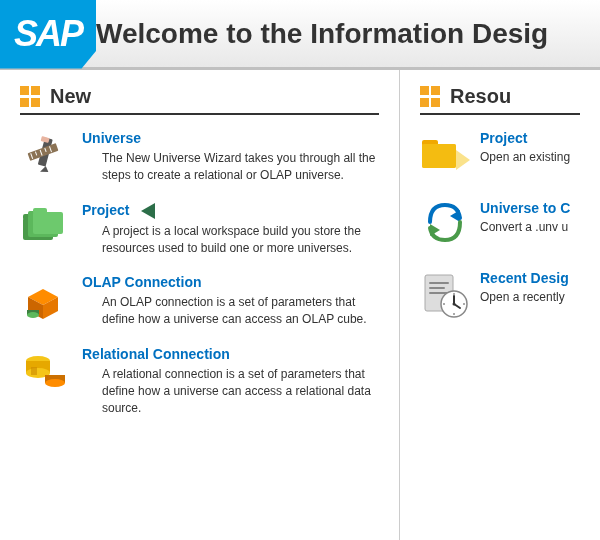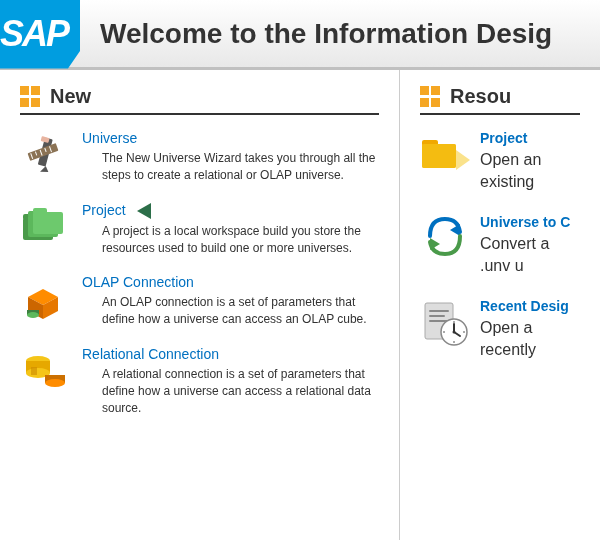--- a/index.html
+++ b/index.html
@@ -7,41 +7,41 @@
 
     
     .header {
       display: flex;
       align-items: center;
       height: 70px;
       background: linear-gradient(to bottom, #ffffff 0%, #e8e8e8 100%);
       border-bottom: 3px solid #c0c0c0;
     }
     .sap-logo {
-      width: 80px;
+      width: 96px;
       height: 70px;
       background: #009de0;
       display: flex;
       align-items: center;
+      justify-content: center;
       flex-shrink: 0;
       position: relative;
       clip-path: polygon(0 0, 100% 0, 100% 75%, 85% 100%, 0 100%);
     }
     .sap-logo-text {
       color: white;
       font-size: 36px;
       font-weight: bold;
       font-style: italic;
       letter-spacing: -2px;
     }
     .header-title {
       font-size: 28px;
       font-weight: bold;
       color: #333;
-      margin-left: 20px;
       white-space: nowrap;
     }
 
     
     .main-content {
       display: flex;
       height: calc(540px - 70px);
     }
 
     
@@ -102,21 +102,21 @@
       margin-right: 12px;
       display: flex;
       align-items: center;
       justify-content: center;
     }
     .item-content {
       flex: 1;
     }
     .item-title {
       color: #0070c0;
-      font-weight: normal;
+      font-weight: bold;
       font-size: 14px;
       margin-bottom: 4px;
     }
     .item-desc {
       color: #333;
       font-size: 12px;
       line-height: 1.4;
       margin-left: 20px;
     }
 
@@ -146,21 +146,21 @@
     }
     .open-item-content {}
     .open-item-title {
       color: #0070c0;
       font-weight: bold;
       font-size: 14px;
       margin-bottom: 3px;
     }
     .open-item-desc {
       color: #333;
-      font-size: 16px;
+      font-size: 12px;
       line-height: 1.4;
     }
 
     
     svg { display: block; }
   </style>
 </head>
 <body>
 
 <div class="header">

